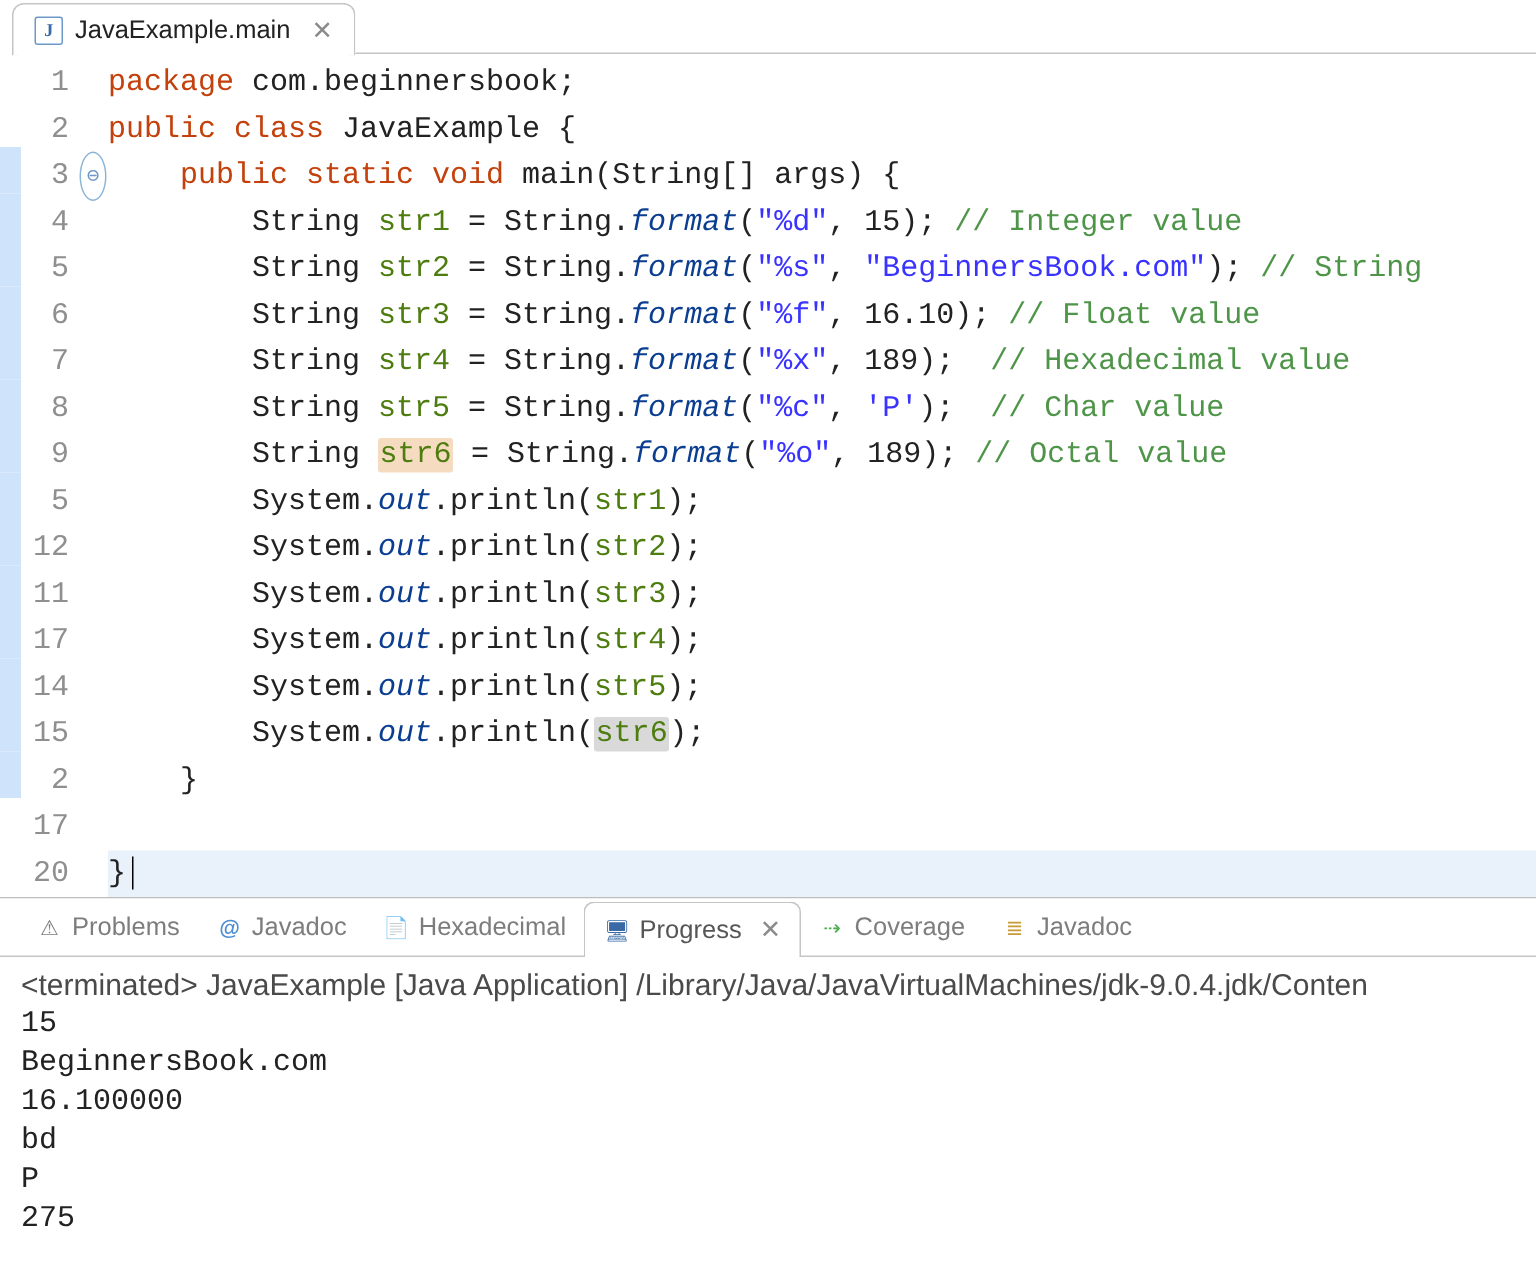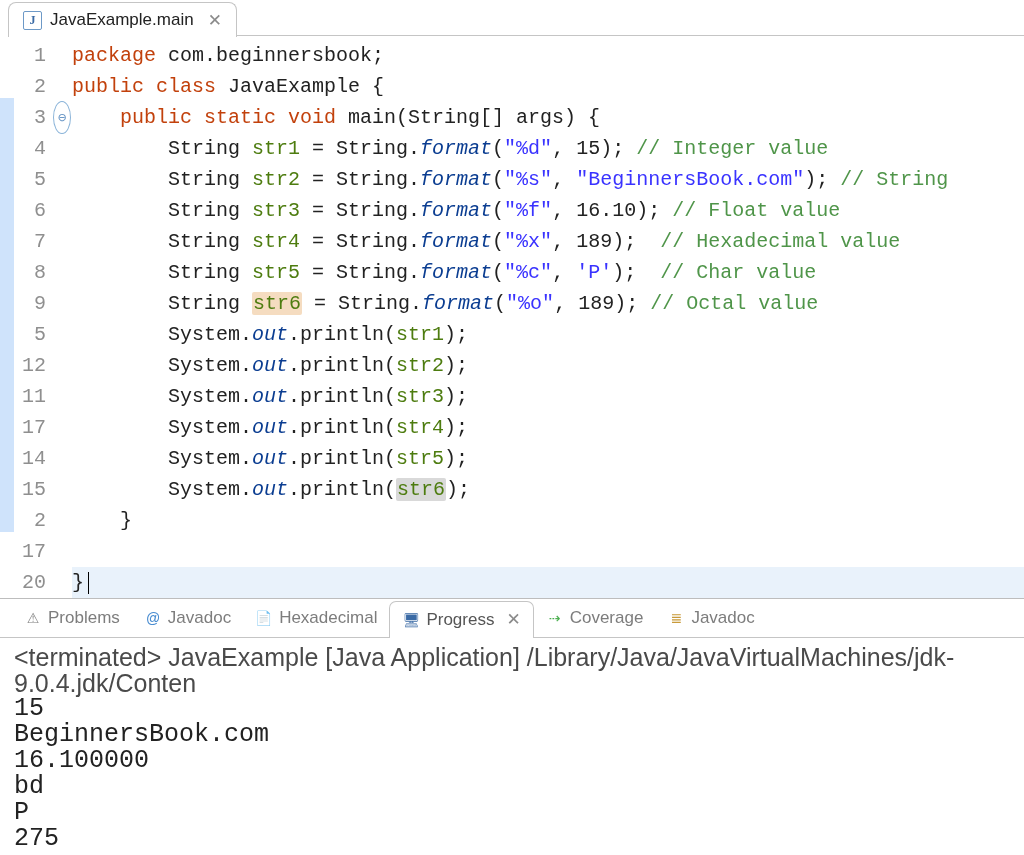--- a/index.html
+++ b/index.html
@@ -29,21 +29,21 @@
   .hl2{background:#d9d9d9;border-radius:2px;padding:0 1px}
   .lastline{background:#e9f2fb}
   .cursor{display:inline-block;width:0;height:22px;border-left:1.5px solid #000;vertical-align:middle;margin-left:4px}
   .blue-stripe{background:#cfe3fb}
   
   .bottom{height:257px;display:flex;flex-direction:column}
   .views{display:flex;align-items:center;gap:0;height:38px;border-bottom:1px solid #c5c5c5;padding-left:12px;font-size:17px;color:#555;background:#fff}
   .view-tab{display:flex;align-items:center;gap:6px;padding:0 12px;height:32px;color:#7d7d7d}
   .view-tab.active{border:1px solid #c5c5c5;border-bottom:none;border-top-left-radius:7px;border-top-right-radius:7px;background:#fff;color:#555;position:relative;top:1px;height:36px}
   .vicon{width:18px;height:18px;display:inline-flex;align-items:center;justify-content:center;font-size:14px}
-  .console-body{flex:1;padding:6px 10px 16px 14px;font-size:25px;line-height:26px;overflow:hidden}
+  .console-body{flex:1;padding:6px 10px 16px 14px;font-size:20px;line-height:26px;overflow:hidden}
   .console-status{font-family:"Helvetica Neue",Arial,sans-serif;color:#4a4a4a}
   .console-out{font-family:Menlo,Consolas,"Courier New",monospace;white-space:pre}
 </style>
 </head>
 <body>
 
 <div class="editor-pane">
 
   <div class="tabbar">
     <div class="tab">

